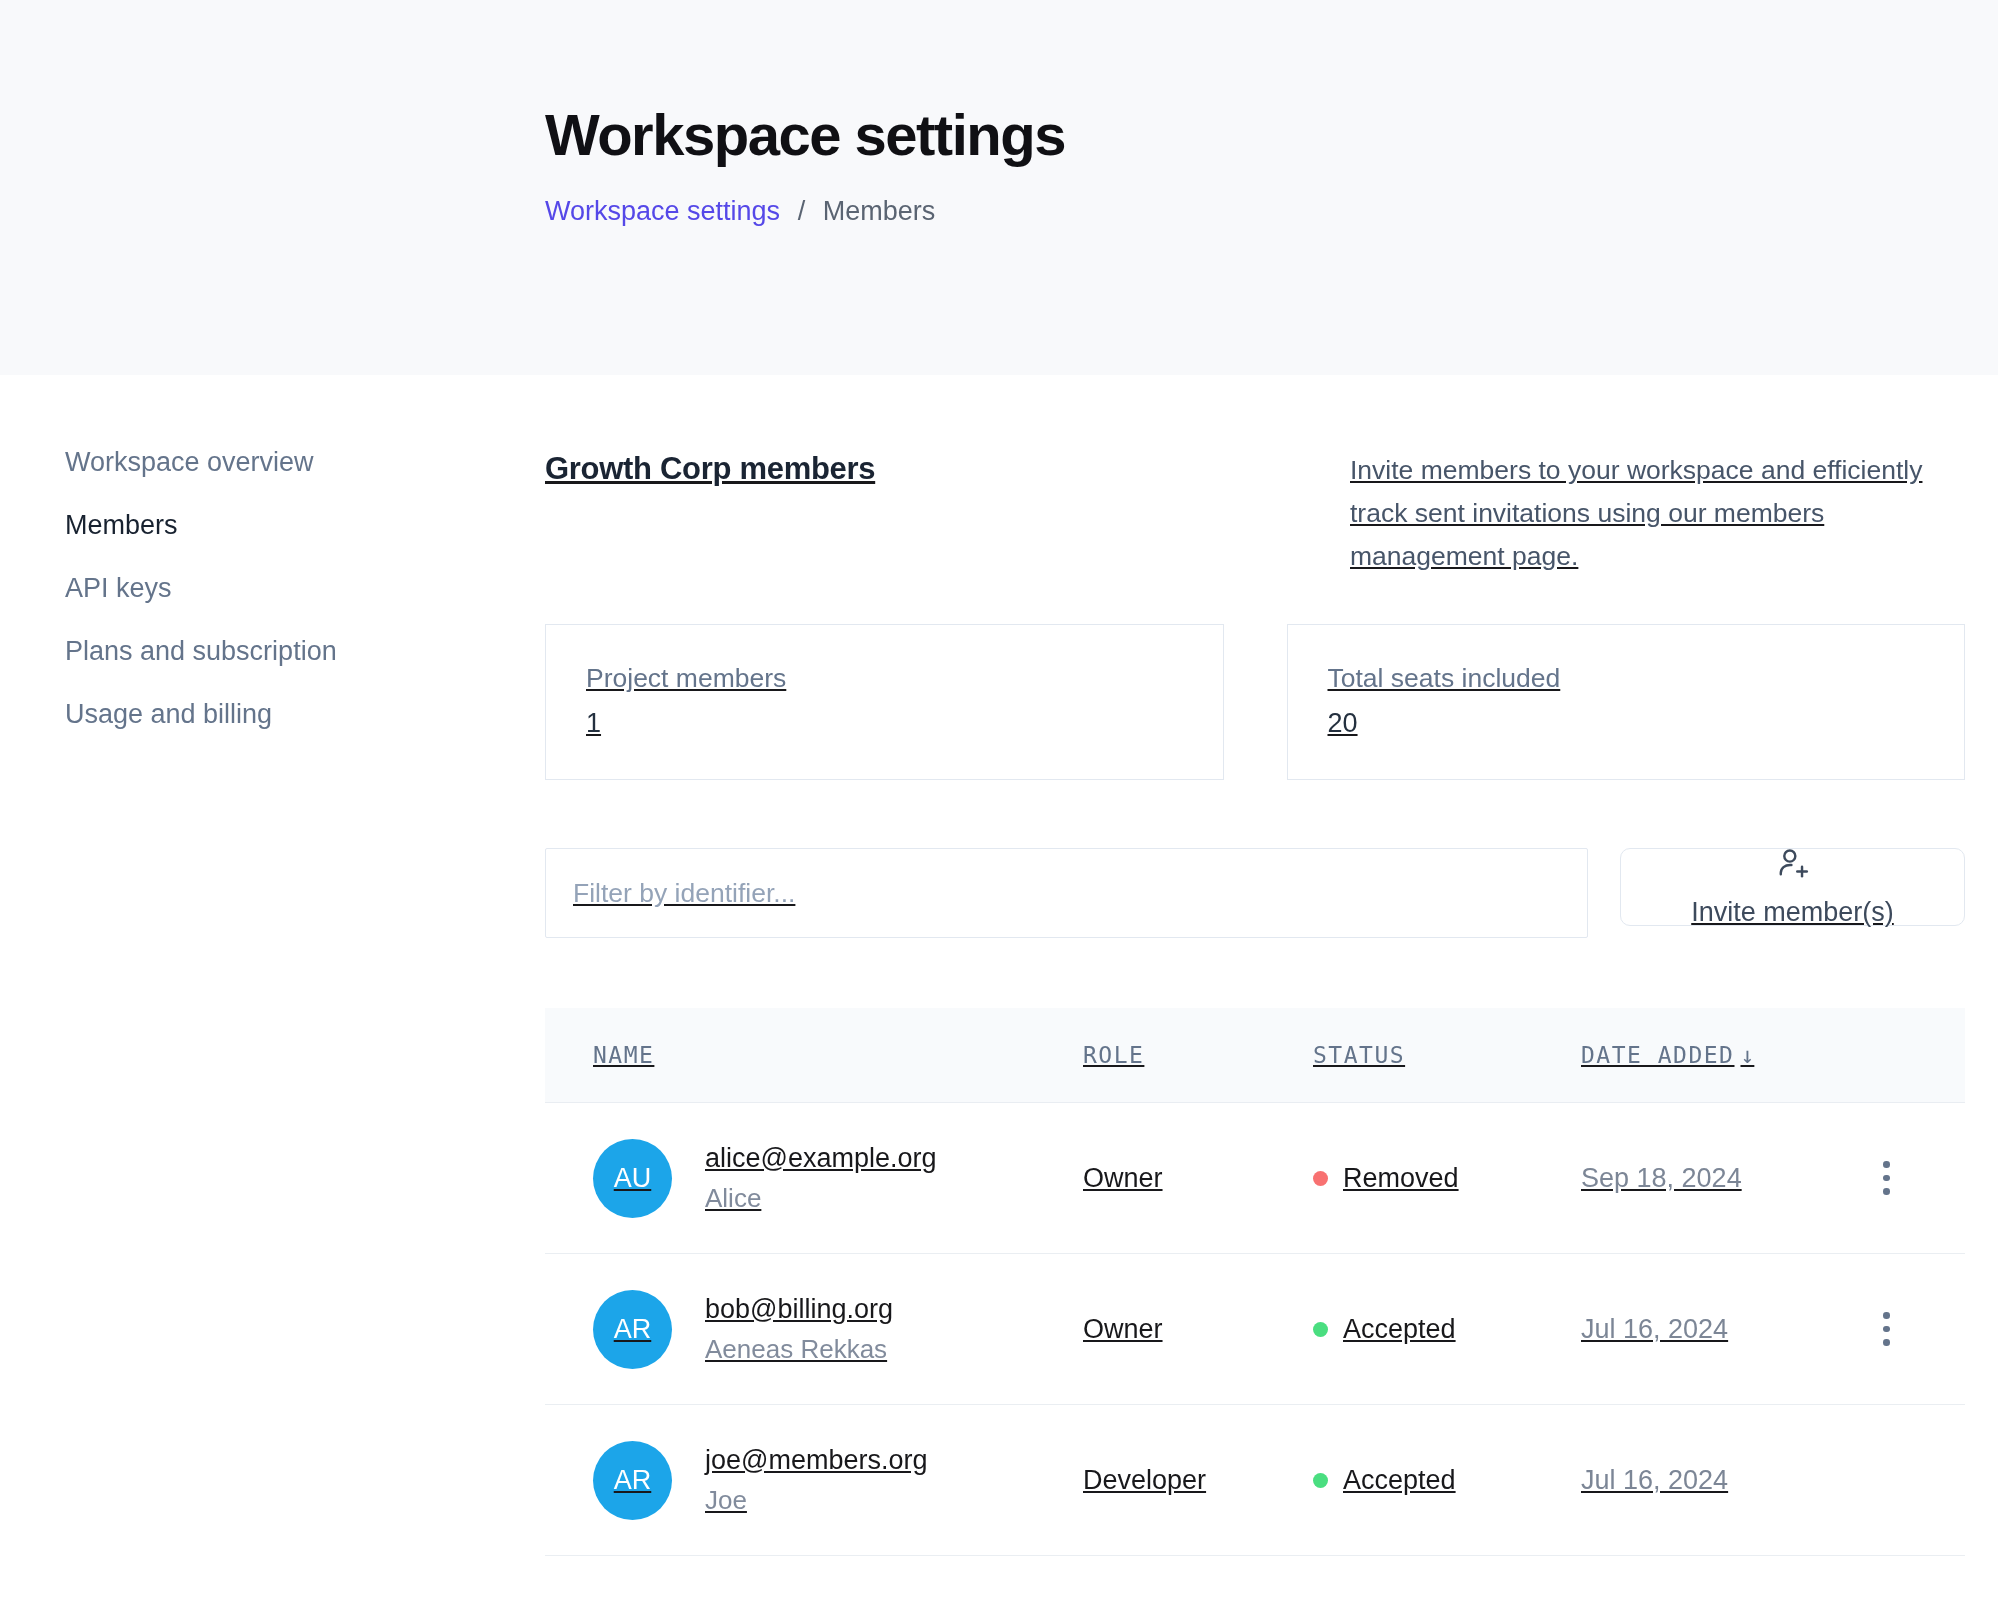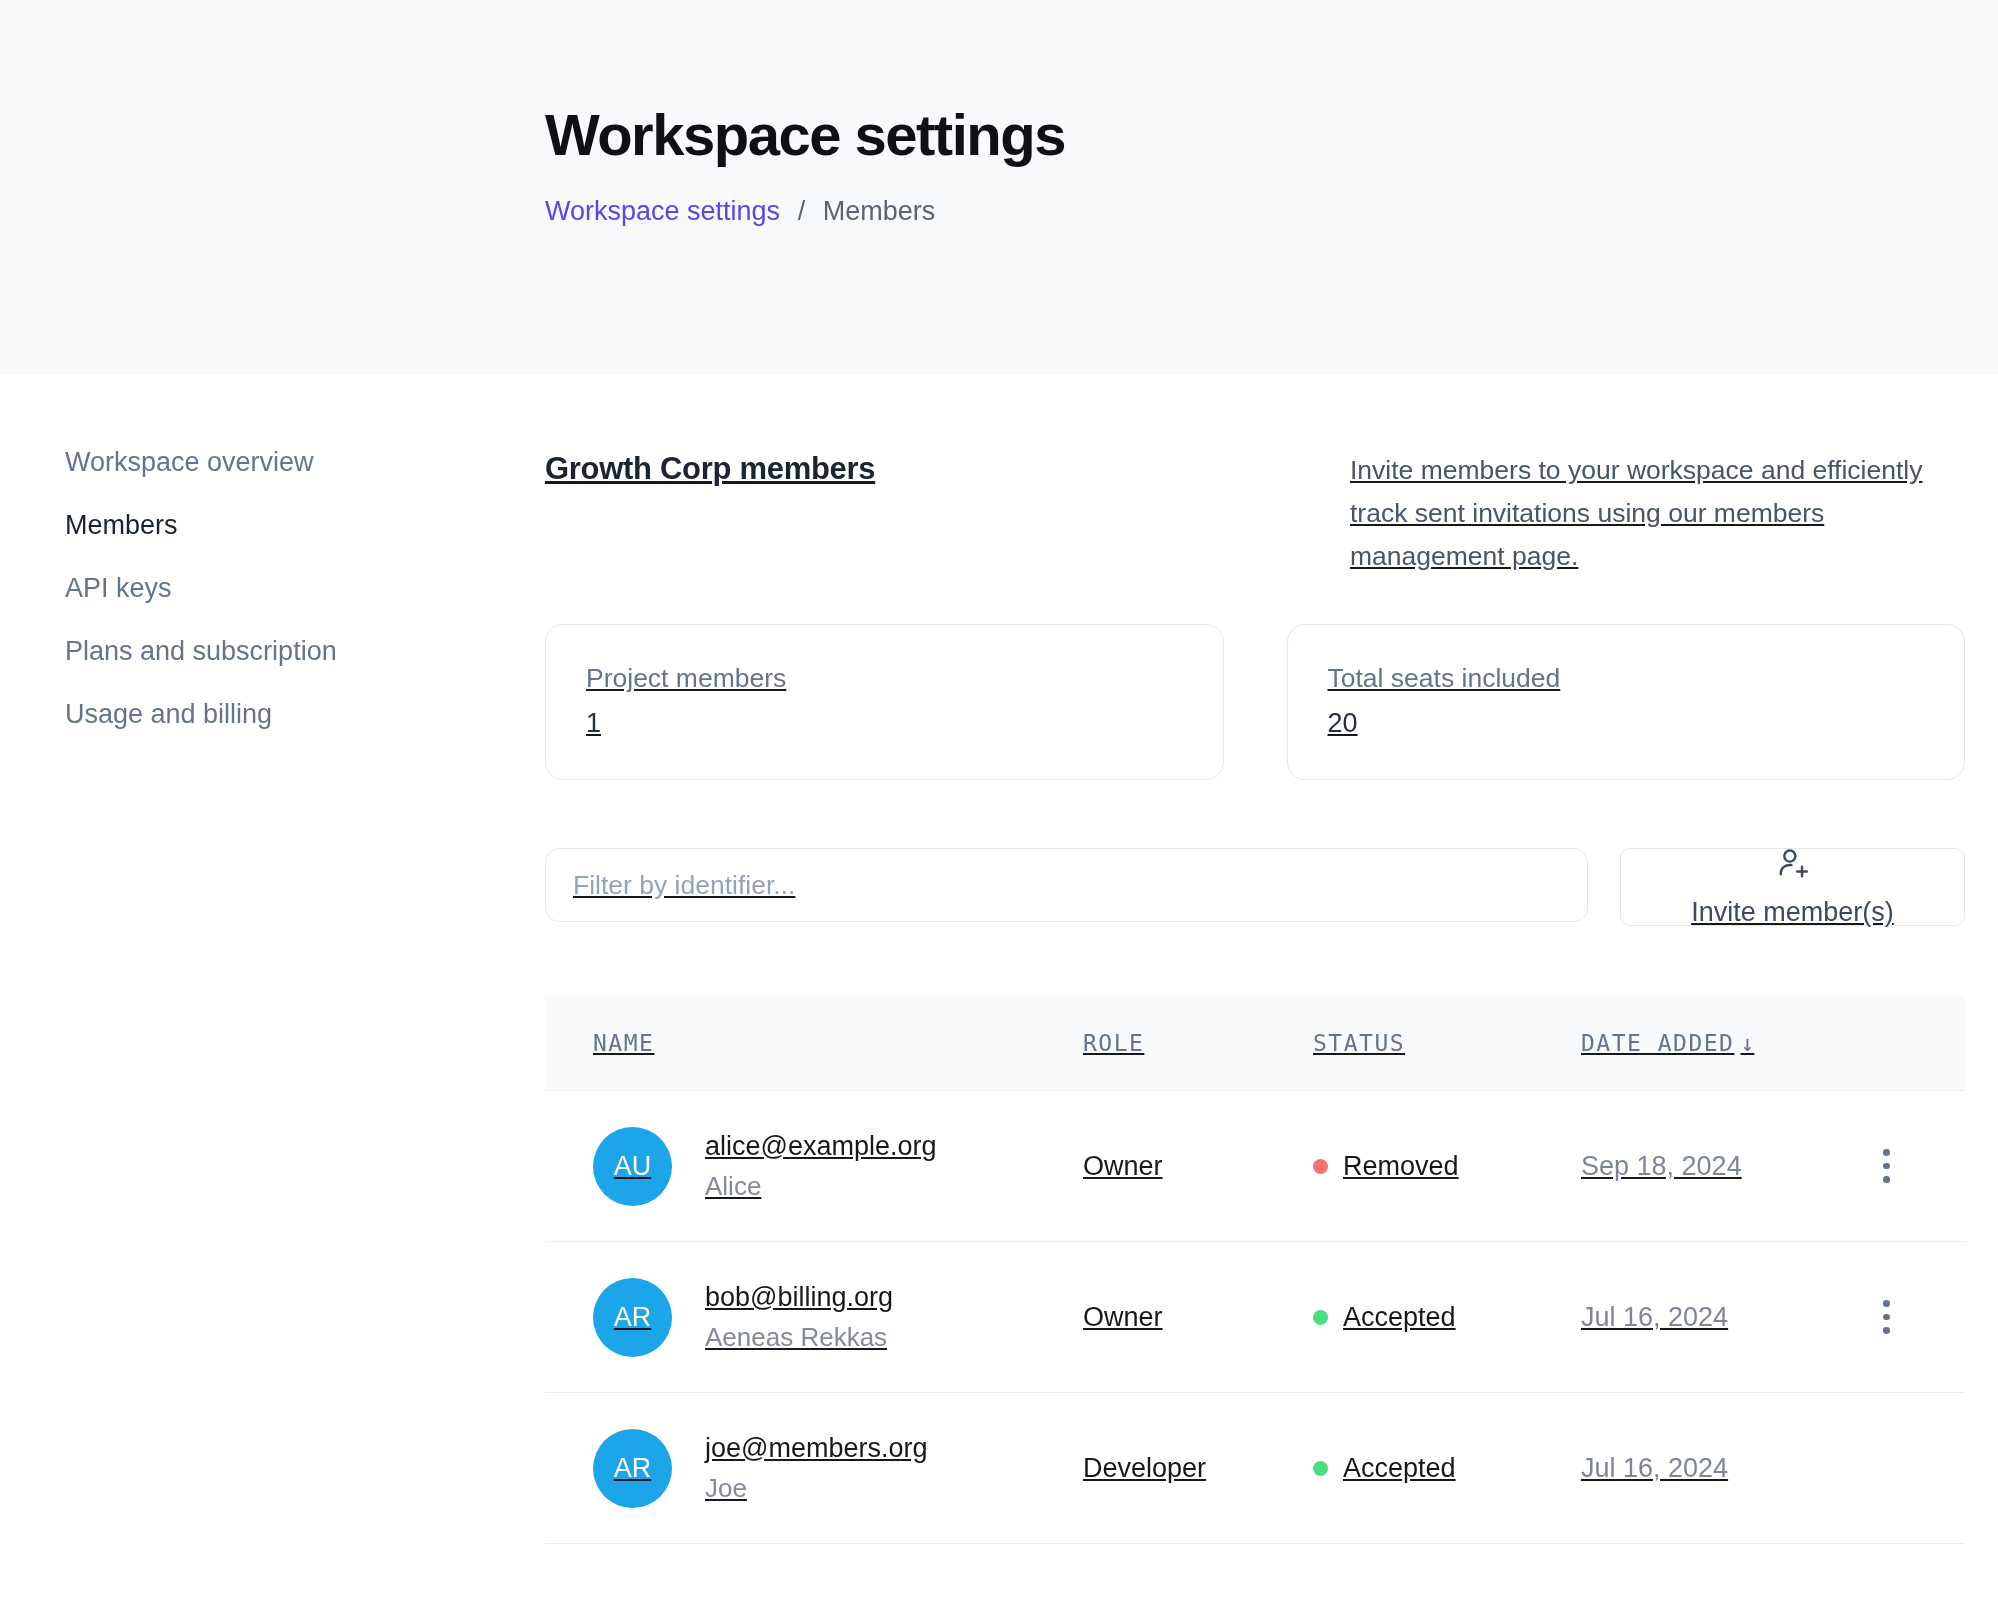--- a/index.html
+++ b/index.html
@@ -77,34 +77,34 @@
     font-size: 26.5px;
     line-height: 43px;
     color: #475569;
   }
 
   
   .stats-row { display: flex; gap: 63px; margin-bottom: 68px; }
   .stat-card {
     flex: 1;
     border: 1.5px solid #E2E8F0;
-    border-radius: 18px;
+    border-radius: 0;
     padding: 38px 40px 40px 40px;
     background: #fff;
   }
   .stat-label { font-size: 26.5px; color: #64748B; margin-bottom: 14px; }
   .stat-value { font-size: 27px; color: #24303F; }
 
   
   .filter-row { display: flex; gap: 32px; margin-bottom: 70px; }
   .filter-input {
     flex: 1;
-    height: 74px;
+    height: 90px;
     border: 1.5px solid #E2E8F0;
-    border-radius: 14px;
+    border-radius: 2px;
     font-family: "Liberation Sans", sans-serif;
     font-size: 26.5px;
     color: #1d4ed8;
     padding: 0 27px;
     outline: none;
     background: #fff;
   }
   .filter-input::placeholder { color: #94A3B8; }
   .invite-btn {
     width: 345px;

